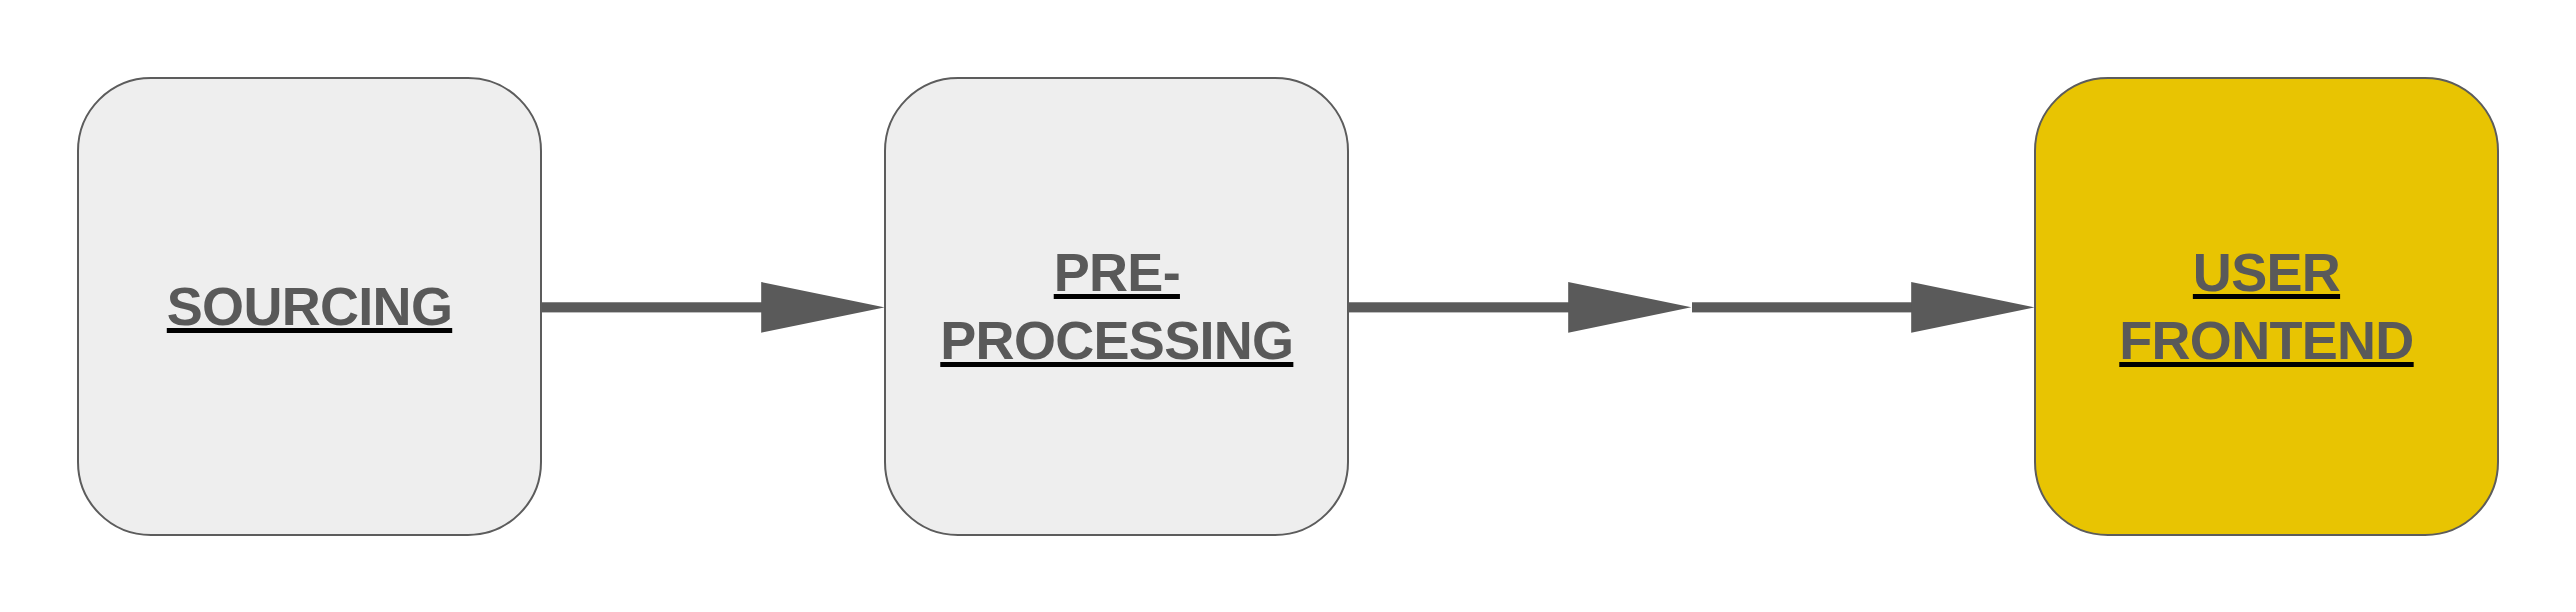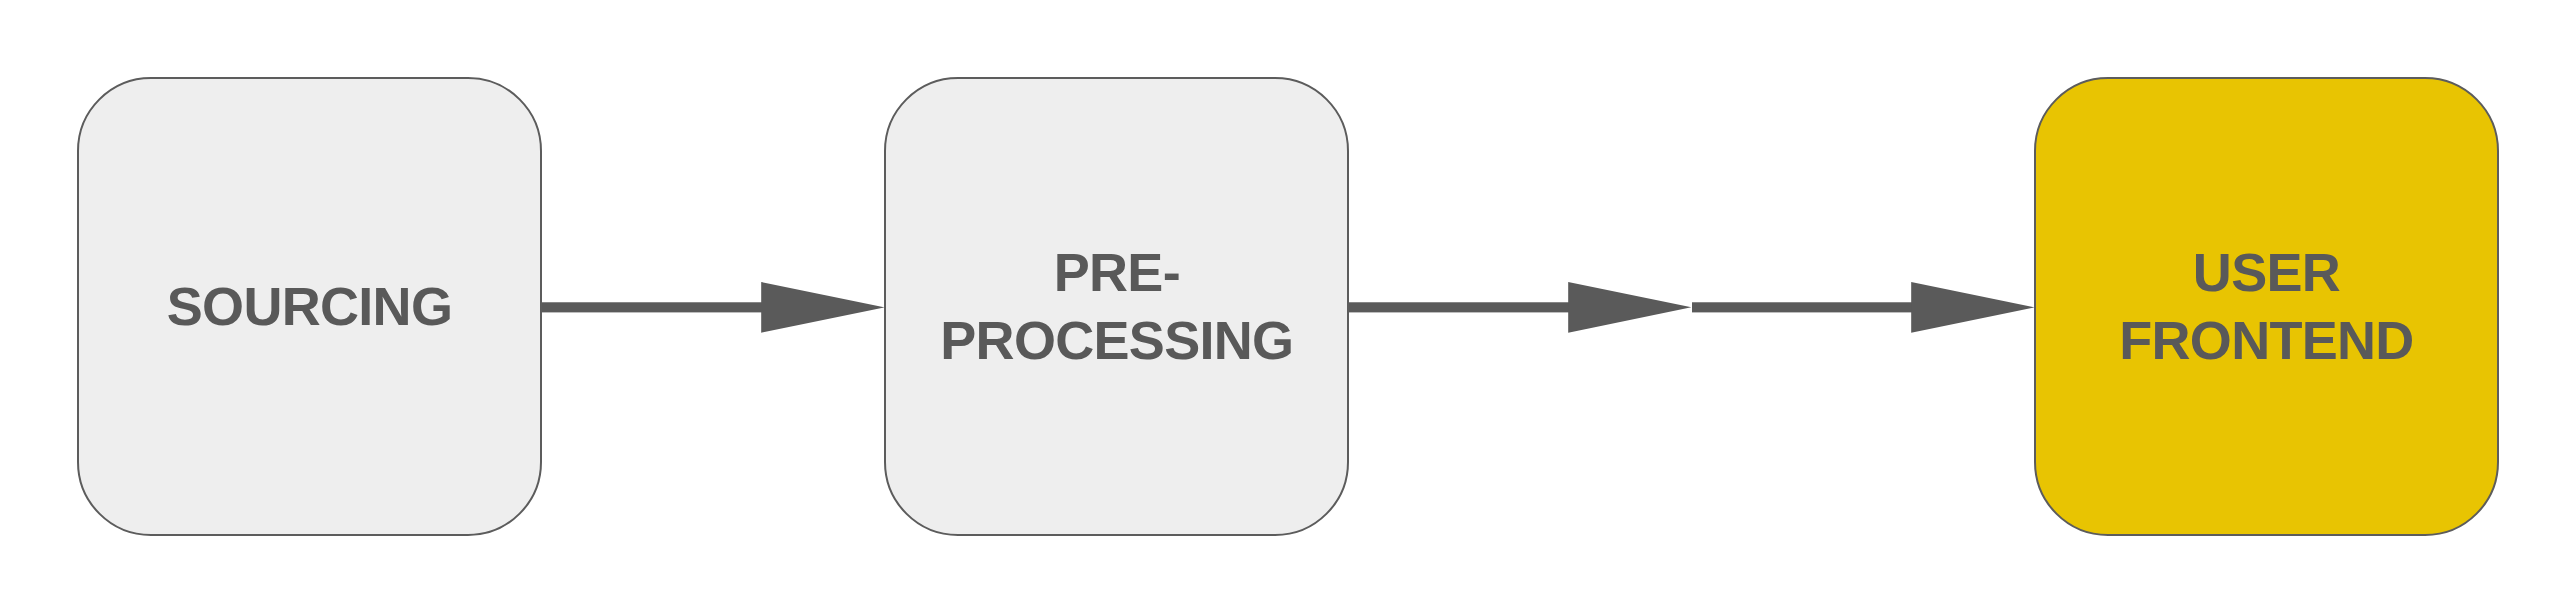--- a/index.html
+++ b/index.html
@@ -18,20 +18,21 @@
     font-family: "Liberation Sans", "DejaVu Sans", sans-serif;
     overflow: hidden;
   }
   .diagram {
     width: 2576px;
     height: 613px;
     display: flex;
     flex-direction: row;
     align-items: center;
     padding: 12px 77px;
+    text-decoration: underline;
   }
   .node {
     flex: 0 0 465px;
     width: 465px;
     height: 459px;
     background: var(--node-fill);
     border: 2px solid var(--node-border);
     border-radius: 74px;
     display: flex;
     align-items: center;

